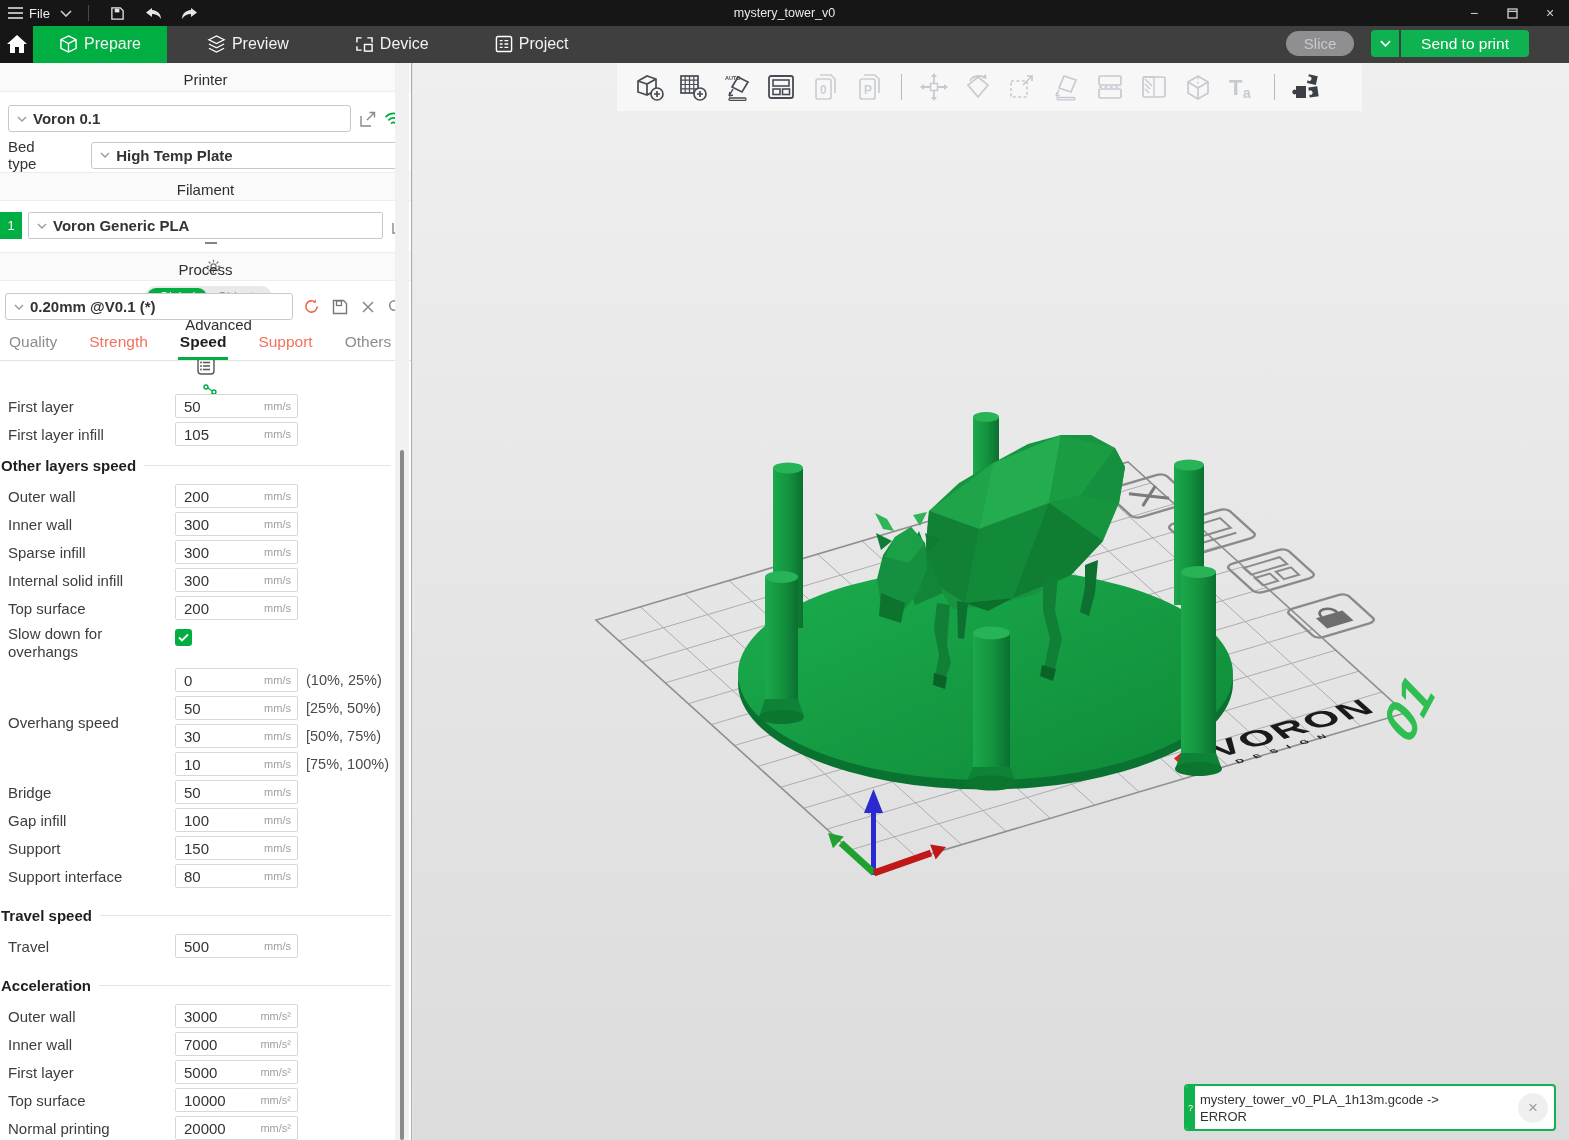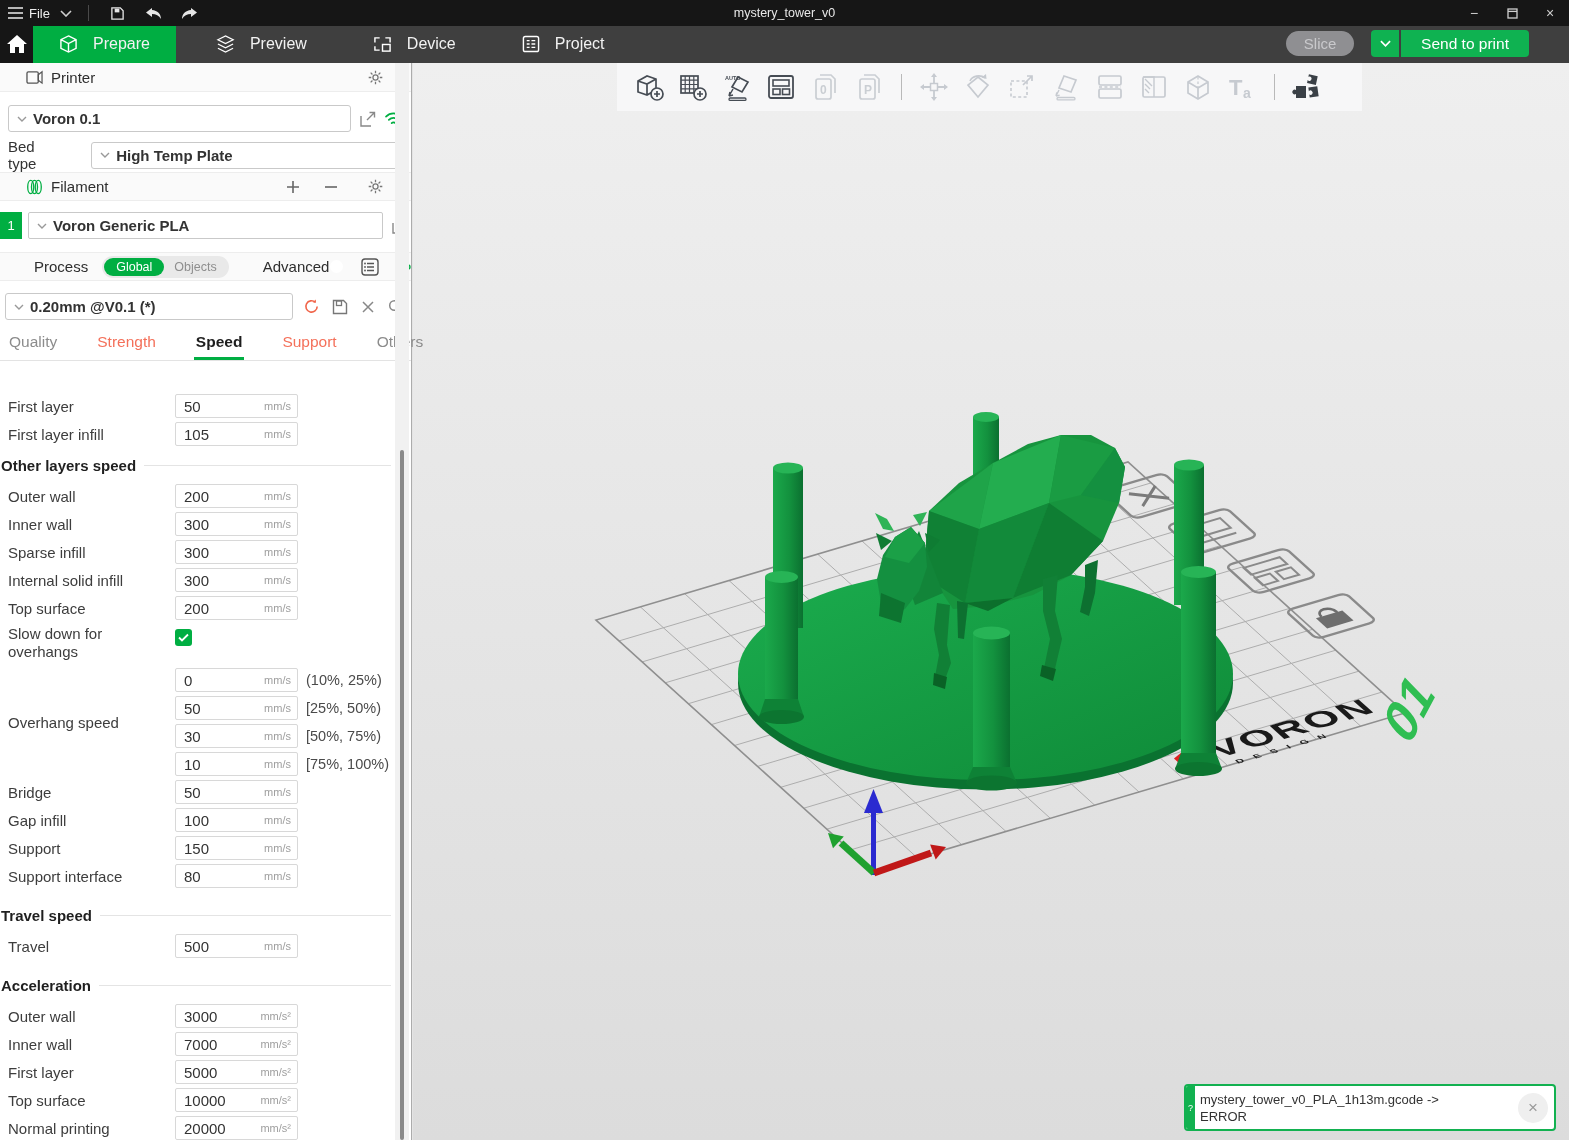--- a/index.html
+++ b/index.html
@@ -15,37 +15,37 @@
   .tb-sep { width:1px; height:16px; background:#4a4a4a; margin:0 6px; }
   .tb-btn { width:26px; height:22px; display:flex; align-items:center; justify-content:center; }
   .tb-title { position:absolute; left:0; right:0; text-align:center; font-size:12.5px; color:#E8E8E8; pointer-events:none; }
   .tb-right { margin-left:auto; display:flex; align-items:center; z-index:2; }
   .win-btn { width:38px; height:24px; display:flex; align-items:center; justify-content:center; color:#CFCFCF; font-size:14px; }
 
   
   .tabbar { position:absolute; left:0; top:24px; width:100%; height:39px; background:#3F3F3F;
     display:flex; align-items:stretch; z-index:29; }
   .home-btn { width:33px; background:#161616; display:flex; align-items:center; justify-content:center; }
-  .tab { display:flex; align-items:center; gap:15px; padding:0 26px; color:#F2F2F2; font-size:16px; }
+  .tab { display:flex; align-items:center; gap:6px; padding:0 26px; color:#F2F2F2; font-size:16px; }
   .tab.active { background:#00AE42; }
   .tab + .tab { margin-left:14px; }
   .tabbar-actions { margin-left:auto; display:flex; align-items:center; gap:17px; padding-right:40px; }
   .slice-btn { min-width:68px; height:25px; border-radius:13px; background:#8F8F92; color:#C9C9CC;
     font-size:15px; border:none; padding:0 16px; }
   .send-group { display:flex; align-items:stretch; height:27px; }
   .send-chevron { width:28px; background:#0FB251; border:none; border-radius:4px 0 0 4px;
     display:flex; align-items:center; justify-content:center; margin-right:2px; }
   .send-btn { background:#0FB251; color:#fff; font-size:15.5px; border:none; border-radius:0 4px 4px 0; padding:0 20px; }
 
   
   .sidepanel { position:absolute; left:0; top:63px; width:412px; bottom:0; background:#fff; z-index:20;
     border-right:1px solid #ACACAC; }
-  .sec-head { display:flex; align-items:center; height:29px; padding:0 26px; gap:8px;
+  .sec-head { display:flex; align-items:center; height:29px; padding:0 6px; gap:8px;
     background:#FAFAFA; border-top:1px solid #EDEDED; border-bottom:1px solid #EDEDED;
-    font-size:15px; color:#2E2E2E; }
+    font-size:15px; color:#2E2E2E;flex-direction:column; }
   .sec-head .grow { flex:1; }
   .iconbtn { width:20px; height:20px; display:flex; align-items:center; justify-content:center; }
   .combo { display:flex; align-items:center; gap:6px; height:27px; background:#fff;
     border:1px solid #C9C9C9; border-radius:3px; padding:0 8px; font-size:15px; color:#333;font-weight:bold; }
   .chev { width:10px; height:10px; flex:0 0 auto; }
   .prow { display:flex; align-items:center; padding:0 8px; }
 
   .printer-row { margin-top:13px; }
   .printer-row .combo { width:350px; }
   .bed-row { margin-top:6px; }
@@ -63,21 +63,21 @@
     display:flex; align-items:center; }
   .scope-objects { color:#8E8E8E; font-size:12.5px; padding:0 10px; }
   .adv-label { font-size:15px; color:#2E2E2E; margin-left:26px; }
   .toggle { width:33px; height:17px; border-radius:9px; background:#00AE42; position:relative; margin-left:8px; }
   .toggle::after { content:""; position:absolute; right:2px; top:2px; width:13px; height:13px; border-radius:50%; background:#fff; }
 
   .preset-row { margin-top:12px; padding:0 5px; gap:9px; }
   .preset-row .combo { width:300px; }
 
   .ptabs { display:flex; align-items:flex-end; gap:0; height:33px; border-bottom:1px solid #E3E3E3; margin-top:8px; }
-  .ptab { font-size:15.5px; padding:0 0 9px 0; margin-left:40px; color:#8C8C8C; position:relative; }
+  .ptab { font-size:15.5px; padding:0 0 9px 0; margin-left:32px; color:#8C8C8C; position:relative; }
   .ptab:first-child { margin-left:9px; }
   .ptab.modified { color:#F4705A; }
   .ptab.active { color:#1D1D1D; font-weight:bold; }
   .ptab.active::after { content:""; position:absolute; left:-2px; right:-2px; bottom:0; height:3px; background:#00AE42; }
 
   .settings { position:absolute; left:0; top:329px; width:395px; bottom:0; overflow:hidden; }
   .srow { display:flex; align-items:center; height:28px; padding-left:8px; }
   .srow .lbl { width:167px; font-size:15px; color:#3D3D3D; }
   .vbox { width:123px; height:24px; border:1px solid #D8D8D8; border-radius:2px; background:#fff;
     display:flex; align-items:center; padding:0 6px 0 8px; }

